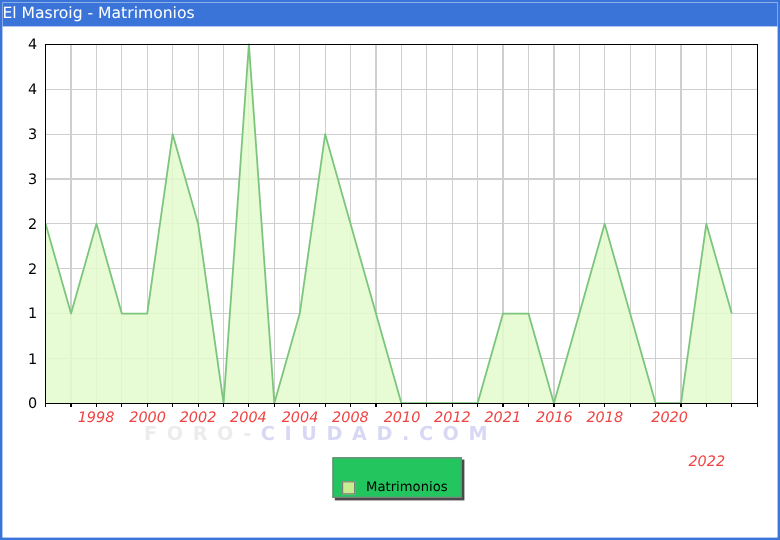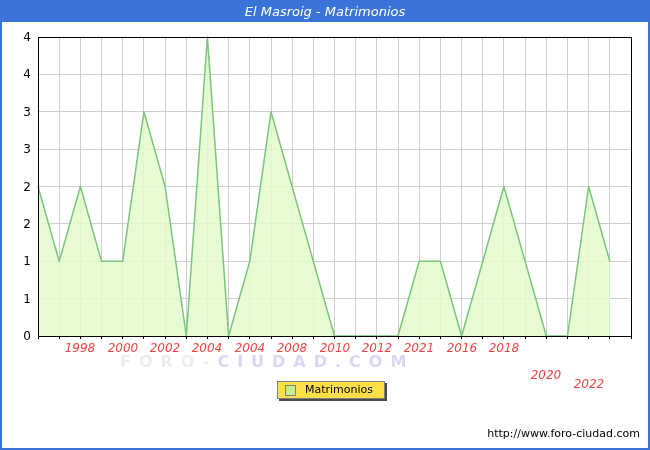--- a/index.html
+++ b/index.html
@@ -2,37 +2,37 @@
 <html><head>
 <meta charset="utf-8">
 <style>
   html,body{margin:0;padding:0;background:#fff;font-family:"DejaVu Sans","Liberation Sans",sans-serif;}
   .window{
     position:relative;width:650px;height:450px;box-sizing:border-box;
     border:2px solid #3b74d9;background:#fff;overflow:hidden;
   }
   .titlebar{
     position:absolute;top:0;left:0;right:0;height:20px;
-    background:#3b74d9;color:#fff;font-size:13px;line-height:20px;text-align:center;font-style:italic;
+    background:#3b74d9;color:#fff;font-size:13px;line-height:20px;
   }
   .canvas{position:absolute;left:-2px;top:-2px;width:650px;height:450px;}
   #chart-svg{position:absolute;left:0;top:0;width:650px;height:450px;}
   .watermark{
     position:absolute;left:120px;top:344px;height:36px;white-space:nowrap;
     font-size:16px;font-weight:bold;letter-spacing:8px;line-height:36px;z-index:1;
   }
   .wm-a{color:#ececec;}
   .wm-b{color:#d8d8f5;}
   .labels{position:absolute;left:0;top:0;width:650px;height:450px;z-index:2;pointer-events:none;}
   .ytick{position:absolute;left:0;width:31px;text-align:right;font-size:12px;color:#000;height:14px;line-height:14px;}
   .xtick{position:absolute;width:44px;text-align:center;font-size:12px;color:#ef4444;top:341px;height:14px;line-height:14px;font-style:italic;}
   .legend{
     position:absolute;left:277px;top:381px;height:16px;z-index:3;
-    background:#fde047;border:1px solid #7f7f7f;box-shadow:2px 2px 0 #4a4a4a;
-    display:flex;align-items:center;padding:0 11px 0 7px;box-sizing:content-box;
+    background:#22c55e;border:1px solid #7f7f7f;box-shadow:2px 2px 0 #4a4a4a;
+    display:flex;align-items:center;padding:16px 11px 0 7px;box-sizing:content-box;
   }
   .legend-swatch{width:9px;height:9px;background:#c6ee8e;border:1px solid #7f7f7f;margin-right:9px;}
   .legend-label{font-size:11px;color:#000;line-height:16px;}
   .footer-url{position:absolute;right:10px;top:427px;font-size:11px;color:#000;z-index:3;}
 </style>
 </head>
 <body>
 
 <div class="window">
   <div class="titlebar">
@@ -126,22 +126,21 @@
         <div class="xtick" style="left: 101px;">2000</div>
         <div class="xtick" style="left: 143px;">2002</div>
         <div class="xtick" style="left: 185px;">2004</div>
         <div class="xtick" style="left: 228px;">2004</div>
         <div class="xtick" style="left: 270px;">2008</div>
         <div class="xtick" style="left: 313px;">2010</div>
         <div class="xtick" style="left: 355px;">2012</div>
         <div class="xtick" style="left: 397px;">2021</div>
         <div class="xtick" style="left: 440px;">2016</div>
         <div class="xtick" style="left: 482px;">2018</div>
-        <div class="xtick" style="left: 524px; margin-top: 27px;">2020</div>
+        <div class="xtick" style="left: 536px;">2020</div>
         <div class="xtick" style="left: 567px; margin-top: 36px;">2022</div>
       </div>
     <div class="legend">
       <span class="legend-swatch"></span>
       <span class="legend-label">Matrimonios</span>
     </div>
-    <div class="footer-url">http://www.foro-ciudad.com</div>
   </div>
 </div>
 
 </body></html>

